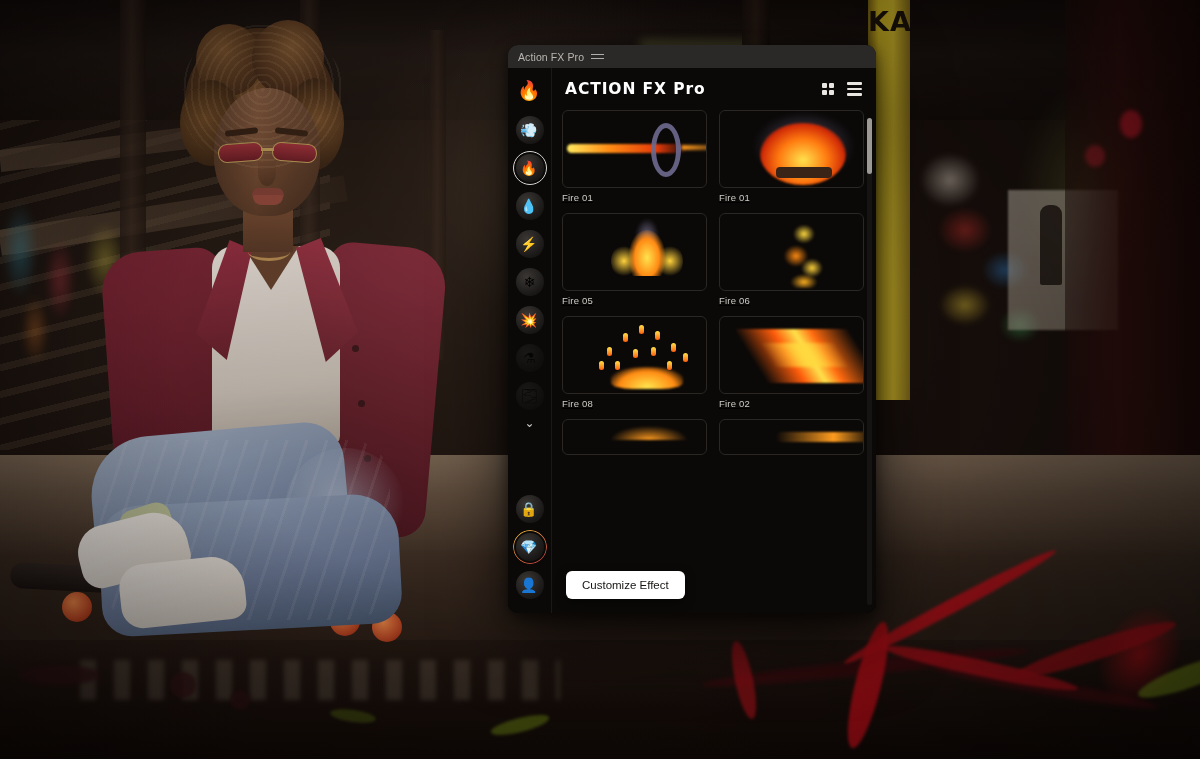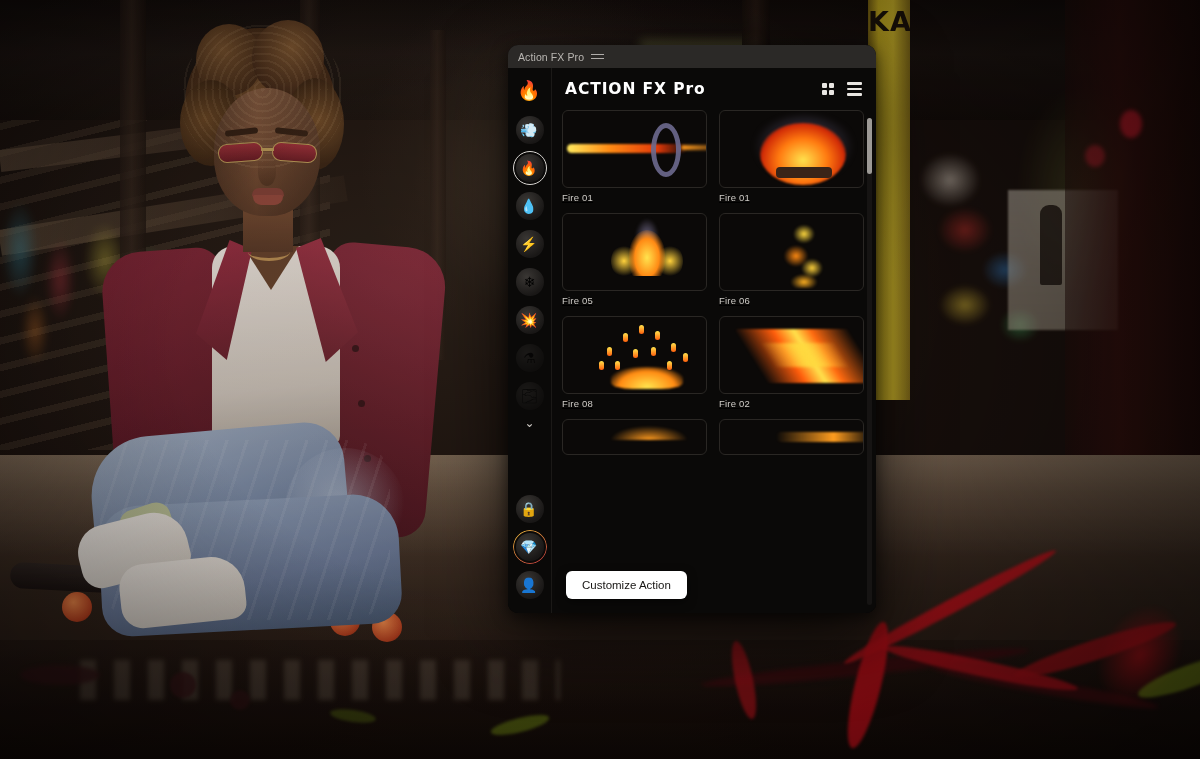--- a/index.html
+++ b/index.html
@@ -581,14 +581,14 @@
         </div>
 
         <div id="sbtrack">
           <div id="sbthumb"></div>
         </div>
       </div>
 
     </div>
   </div>
 
-  <div id="cta">Customize Action</div>
+  <div id="cta">Customize Effect</div>
 </div>
 
 </body></html>

